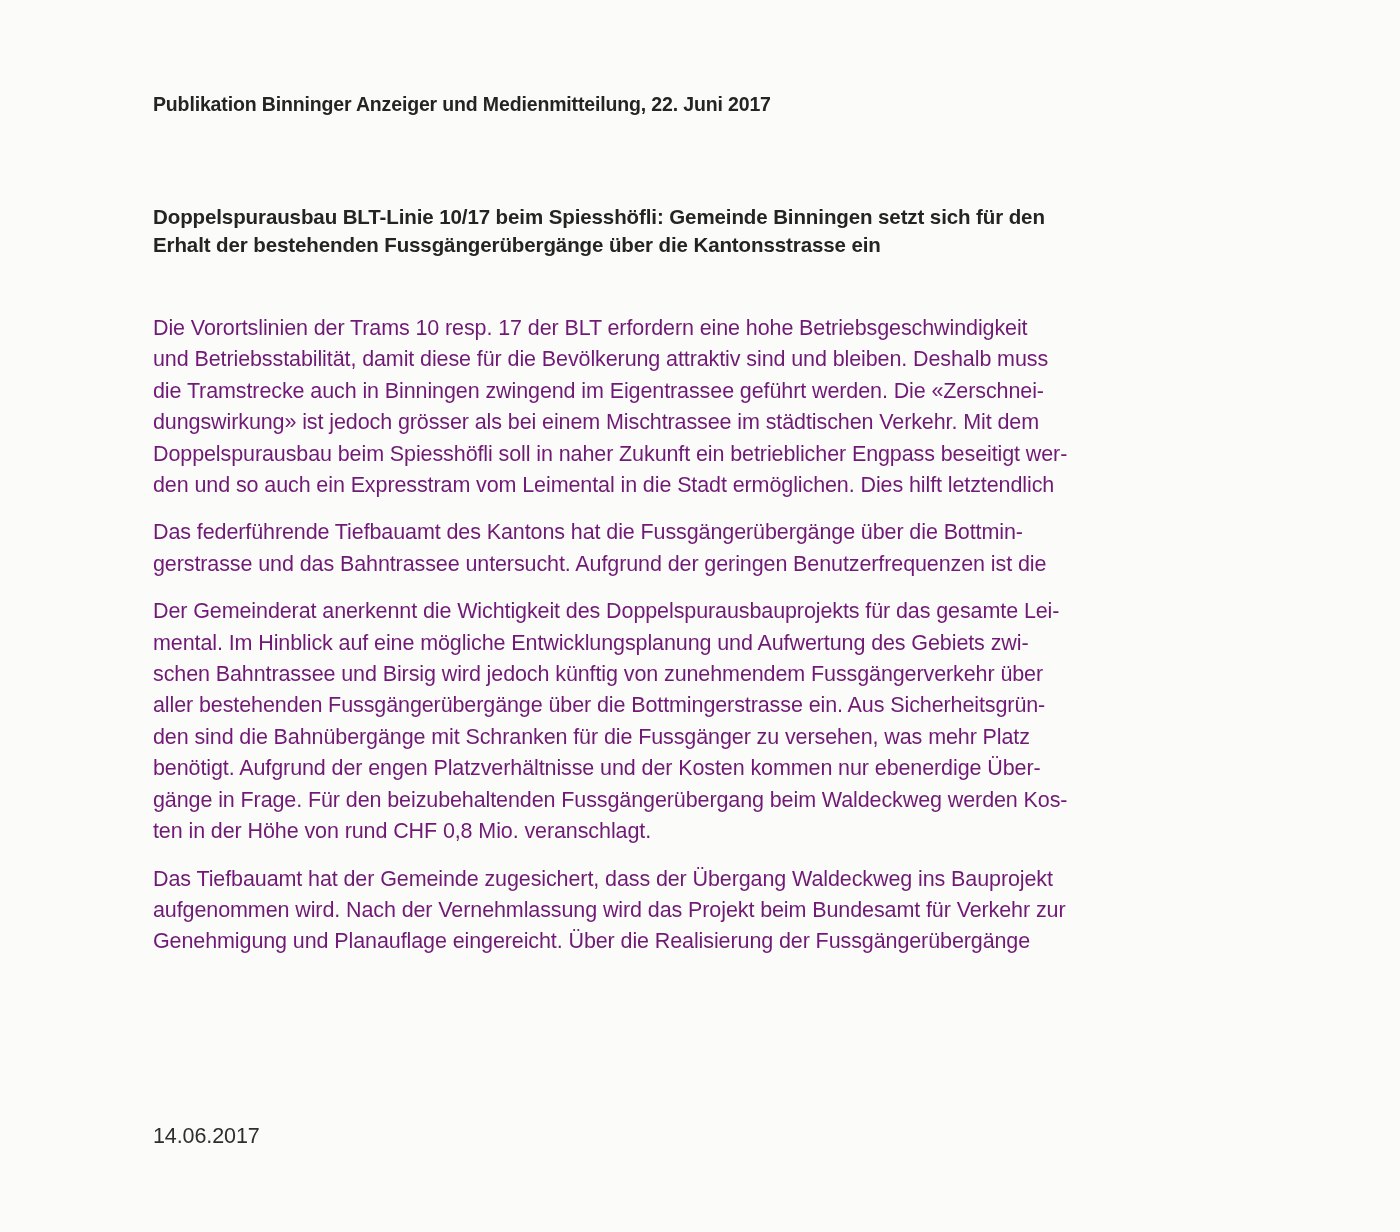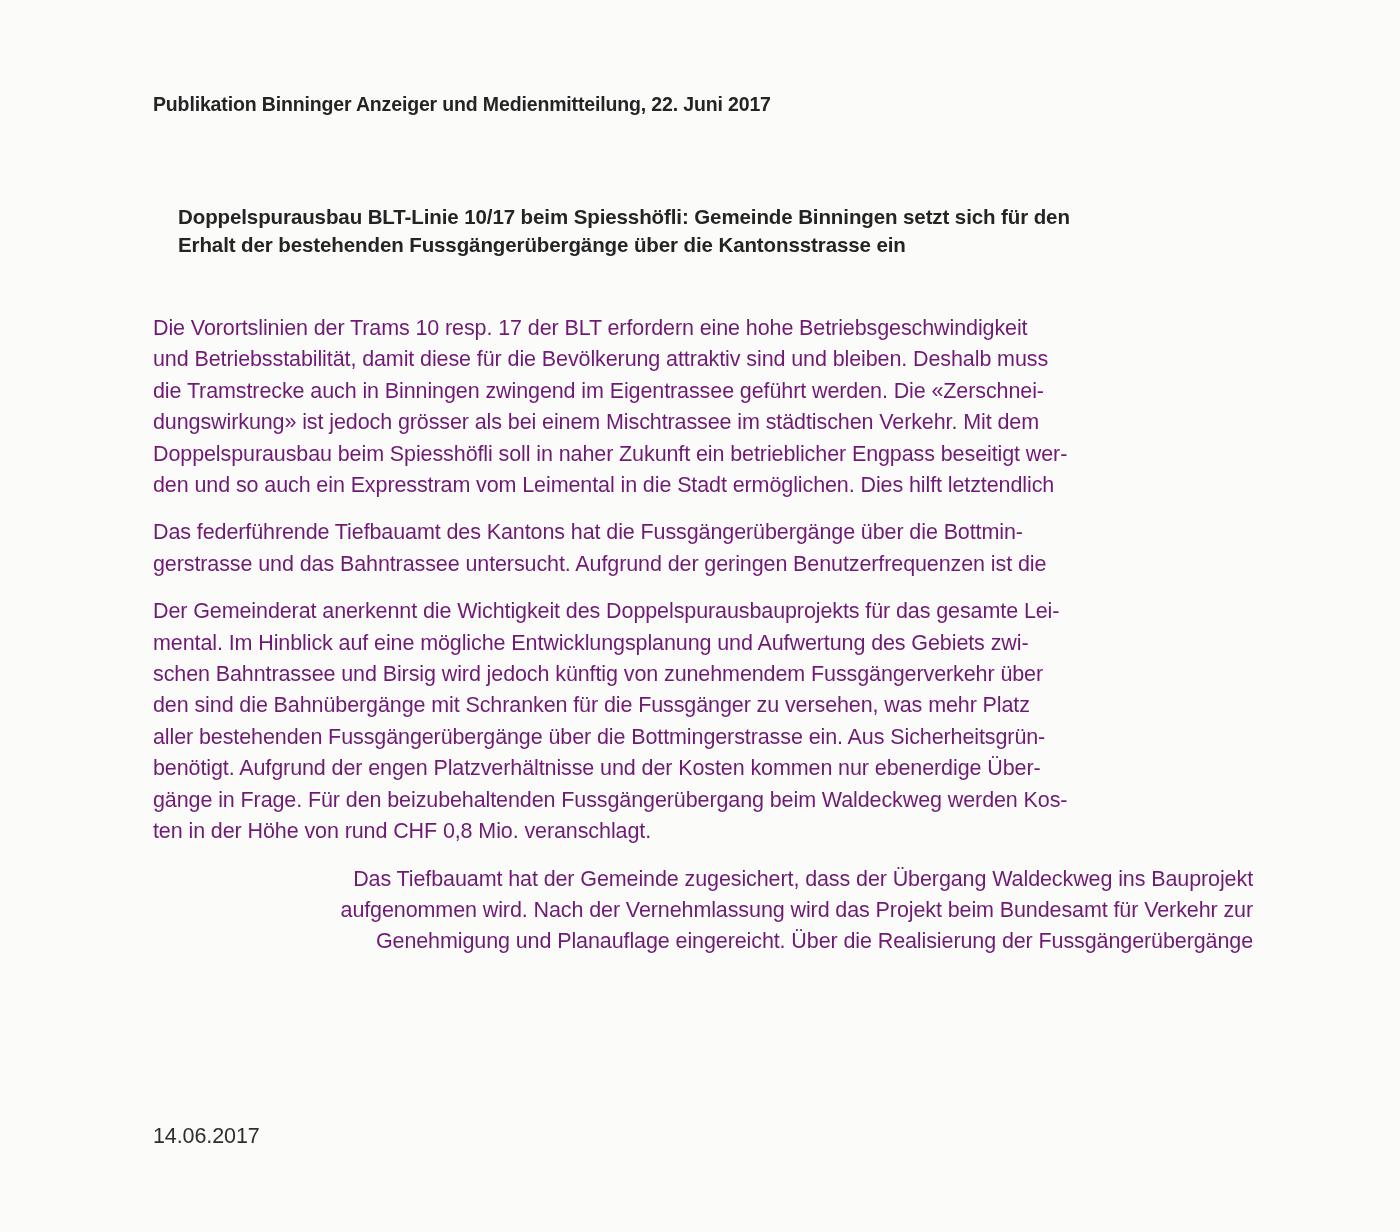--- a/index.html
+++ b/index.html
@@ -41,21 +41,20 @@
   #doc-title {
     position: absolute;
     left: 153px;
     top: 203px;
     width: 1095px;
     font-size: 20.5px;
     font-weight: bold;
     line-height: 27.5px;
     letter-spacing: -0.1px;
     color: #242424;
-    margin-left: 25px;
   }
   #doc-title .tline {
     display: block;
     white-space: nowrap;
   }
 
   
   #doc-body {
     position: absolute;
     left: 153px;
@@ -65,21 +64,20 @@
     line-height: 31.4px;
     letter-spacing: -0.1px;
     color: #701a75;
   }
 
   .para {
     margin: 0 0 16px 0;
   }
   .para:last-child {
     margin-bottom: 8px;
-    text-align: right;
   }
   .para .ln {
     display: block;
     white-space: nowrap;
   }
 
   
   #doc-date {
     position: absolute;
     left: 153px;
@@ -116,22 +114,22 @@
 
     <p class="para">
       <span class="ln">Das federführende Tiefbauamt des Kantons hat die Fussgängerübergänge über die Bottmin-</span>
       <span class="ln">gerstrasse und das Bahntrassee untersucht. Aufgrund der geringen Benutzerfrequenzen ist die</span>
     </p>
 
     <p class="para">
       <span class="ln">Der Gemeinderat anerkennt die Wichtigkeit des Doppelspurausbauprojekts für das gesamte Lei-</span>
       <span class="ln">mental. Im Hinblick auf eine mögliche Entwicklungsplanung und Aufwertung des Gebiets zwi-</span>
       <span class="ln">schen Bahntrassee und Birsig wird jedoch künftig von zunehmendem Fussgängerverkehr über</span>
+      <span class="ln">aller bestehenden Fussgängerübergänge über die Bottmingerstrasse ein. Aus Sicherheitsgrün-</span>
       <span class="ln">den sind die Bahnübergänge mit Schranken für die Fussgänger zu versehen, was mehr Platz</span>
-      <span class="ln">aller bestehenden Fussgängerübergänge über die Bottmingerstrasse ein. Aus Sicherheitsgrün-</span>
       <span class="ln">benötigt. Aufgrund der engen Platzverhältnisse und der Kosten kommen nur ebenerdige Über-</span>
       <span class="ln">gänge in Frage. Für den beizubehaltenden Fussgängerübergang beim Waldeckweg werden Kos-</span>
       <span class="ln">ten in der Höhe von rund CHF 0,8 Mio. veranschlagt.</span>
     </p>
 
     <p class="para">
       <span class="ln">Das Tiefbauamt hat der Gemeinde zugesichert, dass der Übergang Waldeckweg ins Bauprojekt</span>
       <span class="ln">aufgenommen wird. Nach der Vernehmlassung wird das Projekt beim Bundesamt für Verkehr zur</span>
       <span class="ln">Genehmigung und Planauflage eingereicht. Über die Realisierung der Fussgängerübergänge</span>
     </p>

